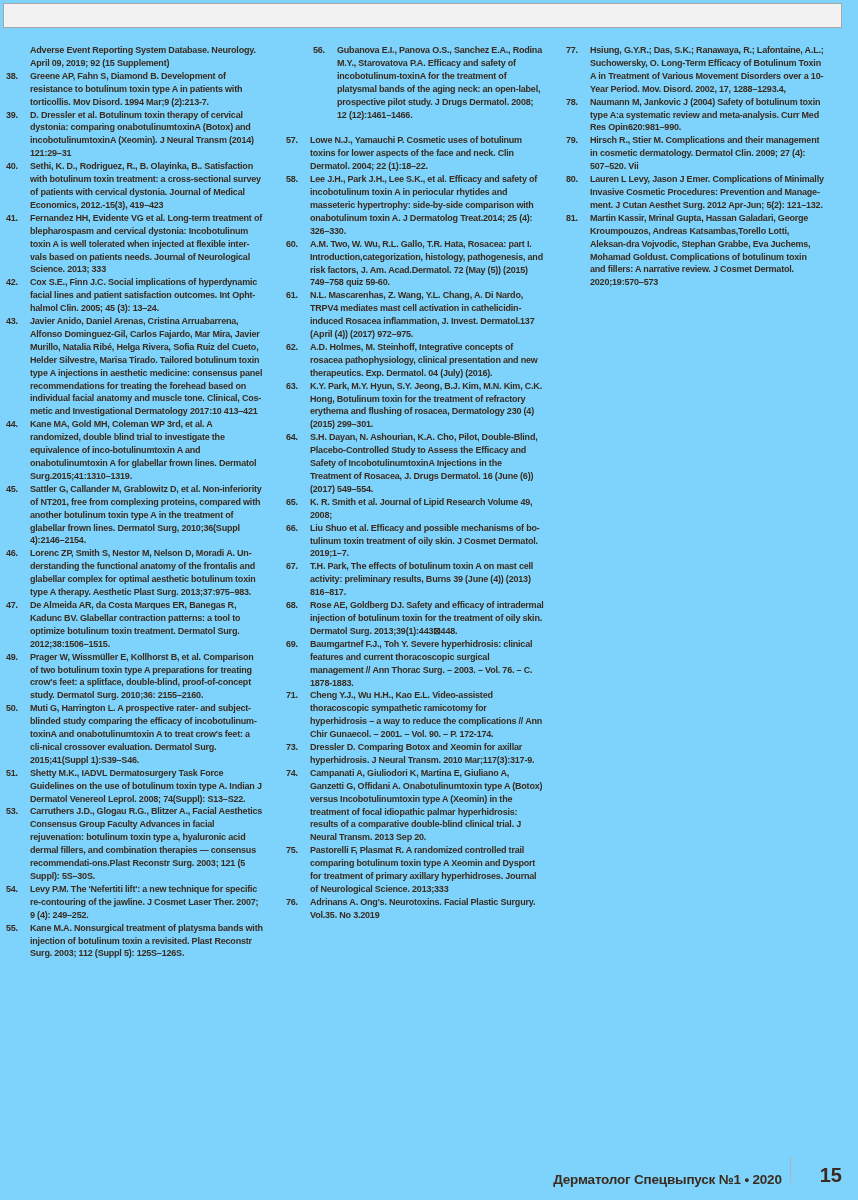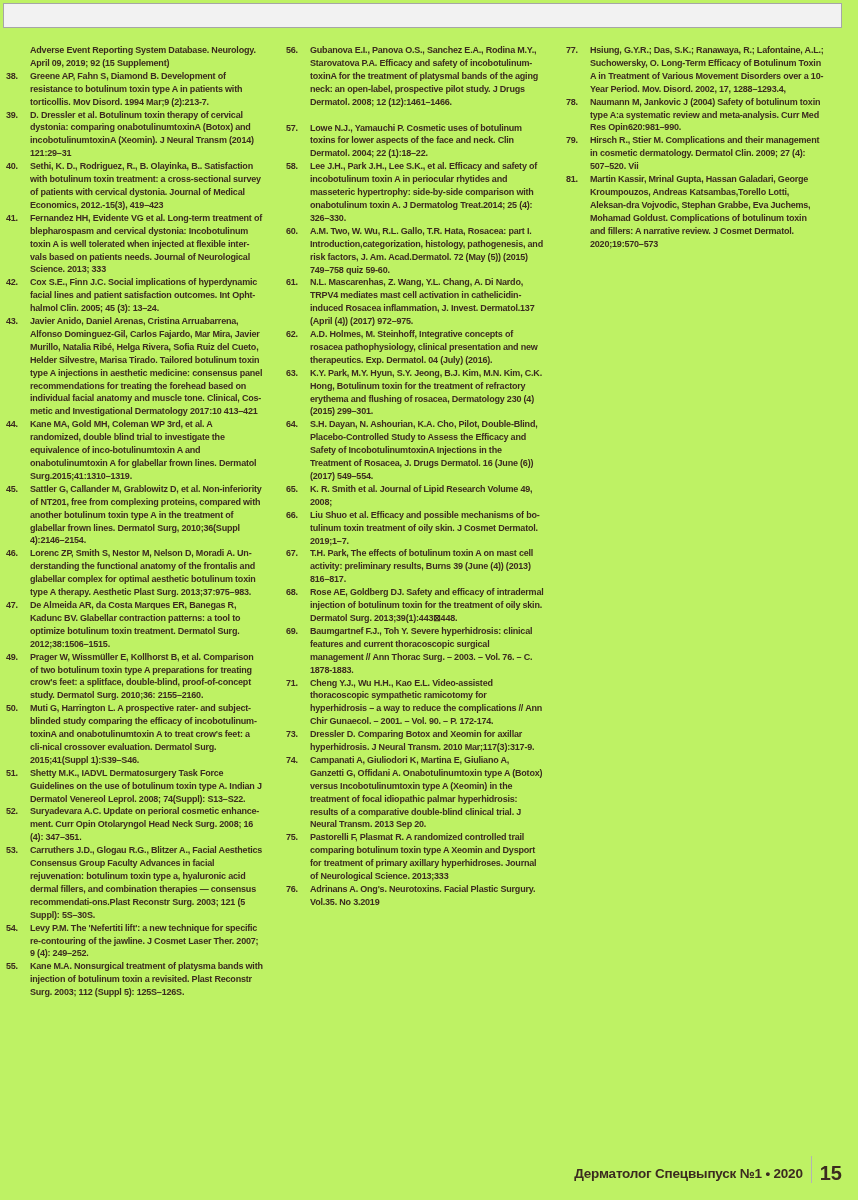--- a/index.html
+++ b/index.html
@@ -1,20 +1,20 @@
 <!DOCTYPE html>
 <html style="--ink: #3b2b1f;"><head>
 <meta charset="utf-8">
 <style>
   html, body { margin: 0; padding: 0; background: #ffffff; }
   .page {
     position: relative;
     width: 858px;
     height: 1200px;
-    background: #bef264;
+    background: #7dd3fc;
     font-family: "Liberation Sans", sans-serif;
     overflow: hidden;
   }
   .header-bar {
     position: absolute;
     left: 3px; top: 3px;
     width: 839px; height: 25px;
     background: #f2f2f2;
     border: 1px solid #a6a6a6;
     box-sizing: border-box;
@@ -30,44 +30,45 @@
   .ref-entry {
     display: flex;
     color: var(--ink, #3b2b1f);
     font-weight: bold;
     font-size: 9px;
     line-height: 12.9px;
     letter-spacing: -0.2px;
   }
   .ref-num { flex: 0 0 24px; }
   .ref-text { flex: 1; }
-  .gap-after { margin-bottom: 13px; }
+  .gap-after { margin-bottom: 13px; margin-left: 27px; }
   .footer {
     position: absolute;
     right: 16px;
     top: 1160px;
     display: flex;
-    align-items: center;
+    align-items: flex-end;
     color: var(--ink, #3b2b1f);
   }
   .footer .journal {
     font-weight: bold;
     font-size: 13.5px;
     letter-spacing: -0.2px;
   }
   .footer .divider {
     width: 1px;
     height: 27px;
     background: #b3b3b3;
     margin: 0 8px;
     transform: translateY(-4px);
   }
   .footer .pagenum {
     font-weight: bold;
     font-size: 20px;
+    margin-left: 21px;
   }
 </style>
 </head>
 <body>
 
 <div class="page">
 
   <div class="header-bar"></div>
 
   <div class="ref-col col-1">
@@ -135,24 +136,20 @@
   <div class="ref-entry">
     <span class="ref-num">50.</span>
     <span class="ref-text">Muti G, Harrington L. A prospective rater- and subject-blinded study comparing the efficacy of incobotulinum-toxinA and onabotulinumtoxin A to treat crow's feet: a cli-nical crossover evaluation. Dermatol Surg. 2015;41(Suppl 1):S39–S46.</span>
   </div>
 
   <div class="ref-entry">
     <span class="ref-num">51.</span>
     <span class="ref-text">Shetty M.K., IADVL Dermatosurgery Task Force Guidelines on the use of botulinum toxin type A. Indian J Dermatol Venereol Leprol. 2008; 74(Suppl): S13–S22.</span>
   </div>
 
-  <div class="ref-entry">
-    <span class="ref-num">52.</span>
-    <span class="ref-text">Suryadevara A.C. Update on perioral cosmetic enhance-ment. Curr Opin Otolaryngol Head Neck Surg. 2008; 16 (4): 347–351.</span>
-  </div>
 
   <div class="ref-entry">
     <span class="ref-num">53.</span>
     <span class="ref-text">Carruthers J.D., Glogau R.G., Blitzer A., Facial Aesthetics Consensus Group Faculty Advances in facial rejuvenation: botulinum toxin type a, hyaluronic acid dermal fillers, and combination therapies — consensus recommendati-ons.Plast Reconstr Surg. 2003; 121 (5 Suppl): 5S–30S.</span>
   </div>
 
   <div class="ref-entry">
     <span class="ref-num">54.</span>
     <span class="ref-text">Levy P.M. The 'Nefertiti lift': a new technique for specific re-contouring of the jawline. J Cosmet Laser Ther. 2007; 9 (4): 249–252.</span>
   </div>
@@ -265,20 +262,24 @@
   <div class="ref-entry">
     <span class="ref-num">78.</span>
     <span class="ref-text">Naumann M, Jankovic J (2004) Safety of botulinum toxin type A:a systematic review and meta-analysis. Curr Med Res Opin620:981–990.</span>
   </div>
 
   <div class="ref-entry">
     <span class="ref-num">79.</span>
     <span class="ref-text">Hirsch R., Stier M. Complications and their management in cosmetic dermatology. Dermatol Clin. 2009; 27 (4): 507–520. Vii</span>
   </div>
 
+  <div class="ref-entry">
+    <span class="ref-num">80.</span>
+    <span class="ref-text">Lauren L Levy, Jason J Emer. Complications of Minimally Invasive Cosmetic Procedures: Prevention and Manage-ment. J Cutan Aesthet Surg. 2012 Apr-Jun; 5(2): 121–132.</span>
+  </div>
 
   <div class="ref-entry">
     <span class="ref-num">81.</span>
     <span class="ref-text">Martin Kassir, Mrinal Gupta, Hassan Galadari, George Kroumpouzos,  Andreas Katsambas,Torello Lotti, Aleksan-dra Vojvodic, Stephan Grabbe, Eva Juchems, Mohamad Goldust. Complications of botulinum toxin and fillers: A narrative review. J Cosmet Dermatol. 2020;19:570–573</span>
   </div>
 </div>
 
   <div class="footer">
     <span class="journal">Дерматолог Спецвыпуск №1 • 2020</span>
     <span class="divider"></span>

